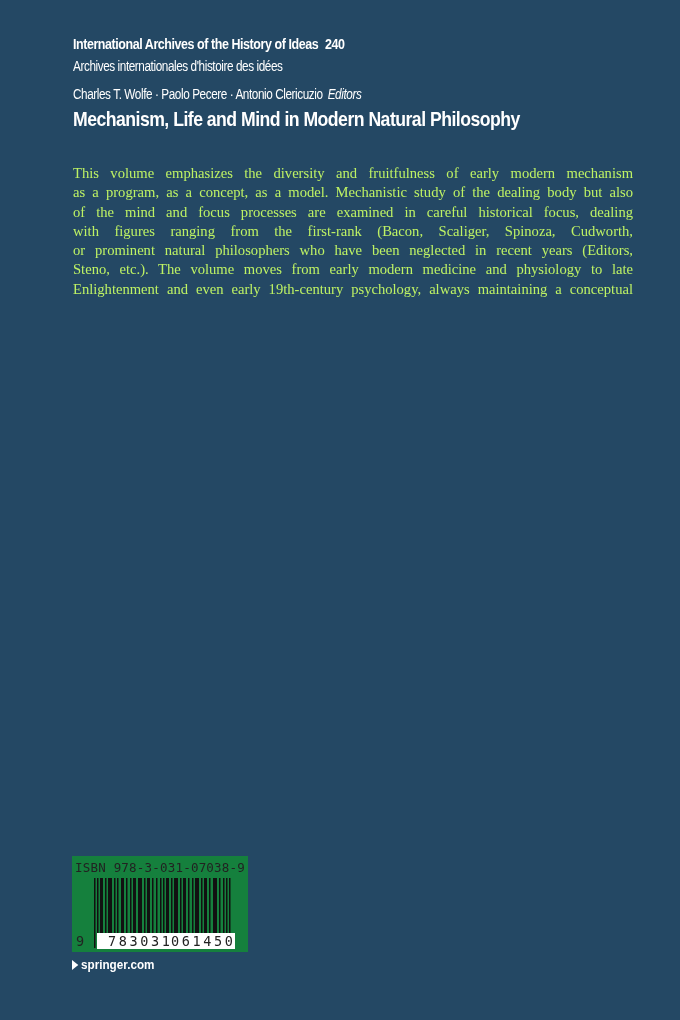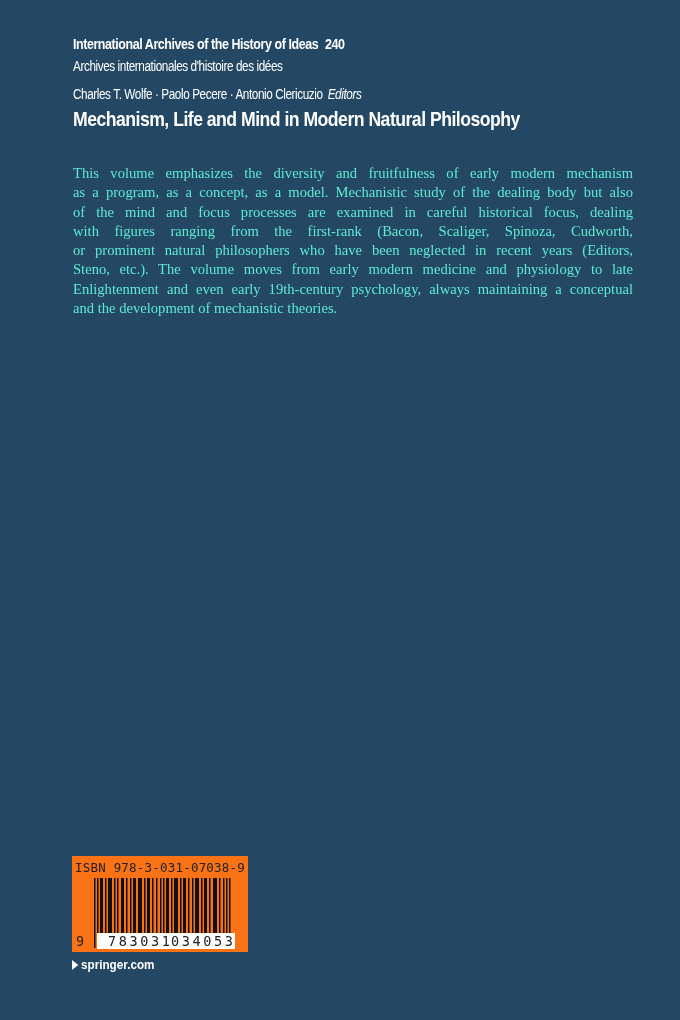--- a/index.html
+++ b/index.html
@@ -68,38 +68,38 @@
       white-space: nowrap;
     }
     .blurb {
       position: absolute;
       left: 73px;
       top: 164px;
       width: 560px;
       font-family: "Liberation Serif", serif;
       font-size: 14.6px;
       line-height: 19.3px;
-      color: #5eead4;
+      color: #bef264;
     }
     .blurb .line {
       display: block;
       white-space: nowrap;
       text-align: justify;
       text-align-last: justify;
     }
     .blurb .line.last {
       text-align-last: left;
     }
     .barcode-box {
       position: absolute;
       left: 72px;
       top: 856px;
       width: 176px;
       height: 96px;
-      background: #f97316;
+      background: #15803d;
     }
     .isbn-text {
       position: absolute;
       left: 0;
       top: 4px;
       width: 176px;
       text-align: center;
       font-family: "DejaVu Sans Mono", monospace;
       font-size: 12.5px;
       color: #222;
@@ -170,21 +170,20 @@
 <div class="book-title">Mechanism, Life and Mind in Modern Natural Philosophy</div>
 
 <div class="blurb">
   <span class="line">This volume emphasizes  the diversity and fruitfulness of early modern mechanism</span>
   <span class="line">as a program, as a concept, as a model. Mechanistic study of the dealing body but also</span>
   <span class="line">of the mind and focus processes are examined in careful historical focus, dealing</span>
   <span class="line">with figures ranging from the first-rank (Bacon, Scaliger, Spinoza, Cudworth,</span>
   <span class="line">or prominent natural philosophers who have been neglected in recent years (Editors,</span>
   <span class="line">Steno, etc.). The volume moves from early modern medicine and physiology to late</span>
   <span class="line">Enlightenment and even early 19th-century psychology, always maintaining a conceptual</span>
-  <span class="line last">and the development of mechanistic theories.</span>
 </div>
 
 <div class="barcode-box">
   <div class="isbn-text">ISBN 978-3-031-07038-9</div>
   <svg class="bars" viewBox="0 0 150 70" preserveAspectRatio="none">
     <g fill="#111">
       <rect x="8" y="0" width="1.5" height="70"></rect>
       <rect x="11" y="0" width="1.5" height="70"></rect>
       <rect x="14" y="0" width="3" height="56"></rect>
       <rect x="19" y="0" width="1.5" height="56"></rect>
@@ -215,19 +214,19 @@
       <rect x="123" y="0" width="1.5" height="56"></rect>
       <rect x="127" y="0" width="4" height="56"></rect>
       <rect x="133" y="0" width="1.5" height="56"></rect>
       <rect x="137" y="0" width="1.5" height="56"></rect>
       <rect x="140" y="0" width="1.5" height="70"></rect>
       <rect x="143" y="0" width="1.5" height="70"></rect>
     </g>
   </svg>
   <span class="barcode-digits digit-first">9</span>
   <span class="barcode-digits digit-left">783031</span>
-  <span class="barcode-digits digit-right">034053</span>
+  <span class="barcode-digits digit-right">061450</span>
 </div>
 
 <div class="springer">
   <span class="arrow"></span>
   <span>springer.com</span>
 </div>
 
 </body></html>

